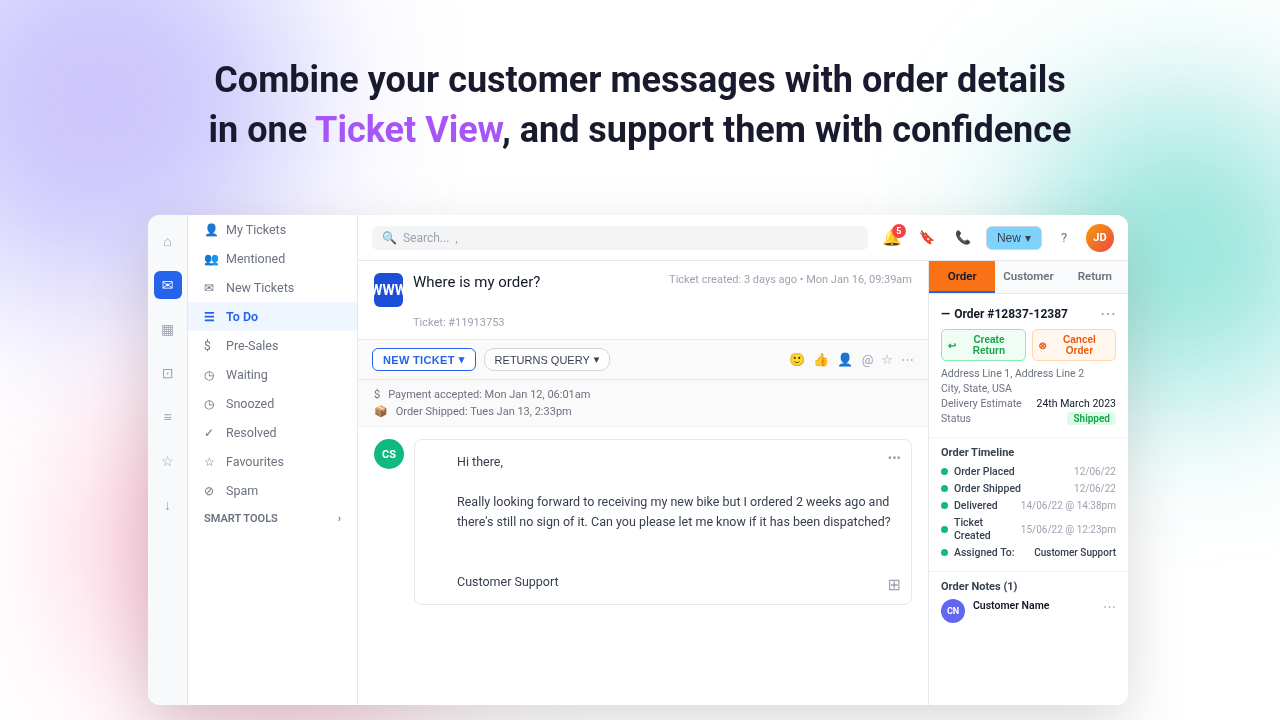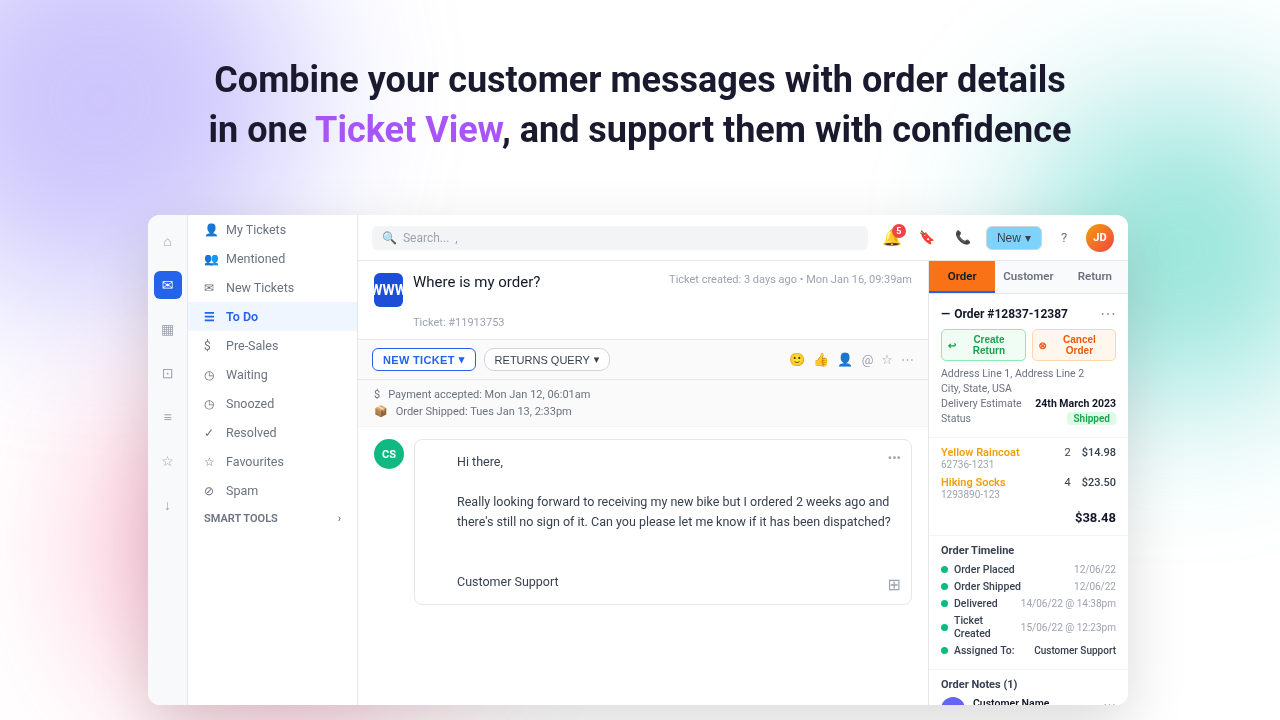--- a/index.html
+++ b/index.html
@@ -463,21 +463,21 @@
       color: #ea580c;
     }
     .order-detail-row {
       display: flex;
       justify-content: space-between;
       font-size: 10.5px;
       color: #6b7280;
       margin-bottom: 2px;
     }
     .order-detail-row .label { color: #6b7280; }
-    .order-detail-row .value { color: #111827; font-weight: 700; }
+    .order-detail-row .value { color: #111827; font-weight: 400; }
     .status-badge {
       background: #dcfce7;
       color: #16a34a;
       padding: 1px 6px;
       border-radius: 4px;
       font-size: 10px;
       font-weight: 600;
     }
 
     .order-items {
@@ -803,41 +803,20 @@
           <div class="order-detail-row">
             <span class="label">Delivery Estimate</span>
             <span class="value">24th March 2023</span>
           </div>
           <div class="order-detail-row">
             <span class="label">Status</span>
             <span class="status-badge">Shipped</span>
           </div>
         </div>
 
-        <div class="order-items">
-          <div class="order-item-row">
-            <div class="item-name">
-              <div class="product-name">Yellow Raincoat</div>
-              <div class="product-sku">62736-1231</div>
-            </div>
-            <div class="item-qty">2</div>
-            <div class="item-price">$14.98</div>
-          </div>
-          <div class="order-item-row">
-            <div class="item-name">
-              <div class="product-name">Hiking Socks</div>
-              <div class="product-sku">1293890-123</div>
-            </div>
-            <div class="item-qty">4</div>
-            <div class="item-price">$23.50</div>
-          </div>
-          <div class="order-total">
-            <span>$38.48</span>
-          </div>
-        </div>
 
         <div class="order-timeline">
           <div class="section-title">Order Timeline</div>
           <div class="timeline-row">
             <div class="tl-dot"></div>
             <span class="tl-label">Order Placed</span>
             <span class="tl-date">12/06/22</span>
           </div>
           <div class="timeline-row">
             <div class="tl-dot"></div>

